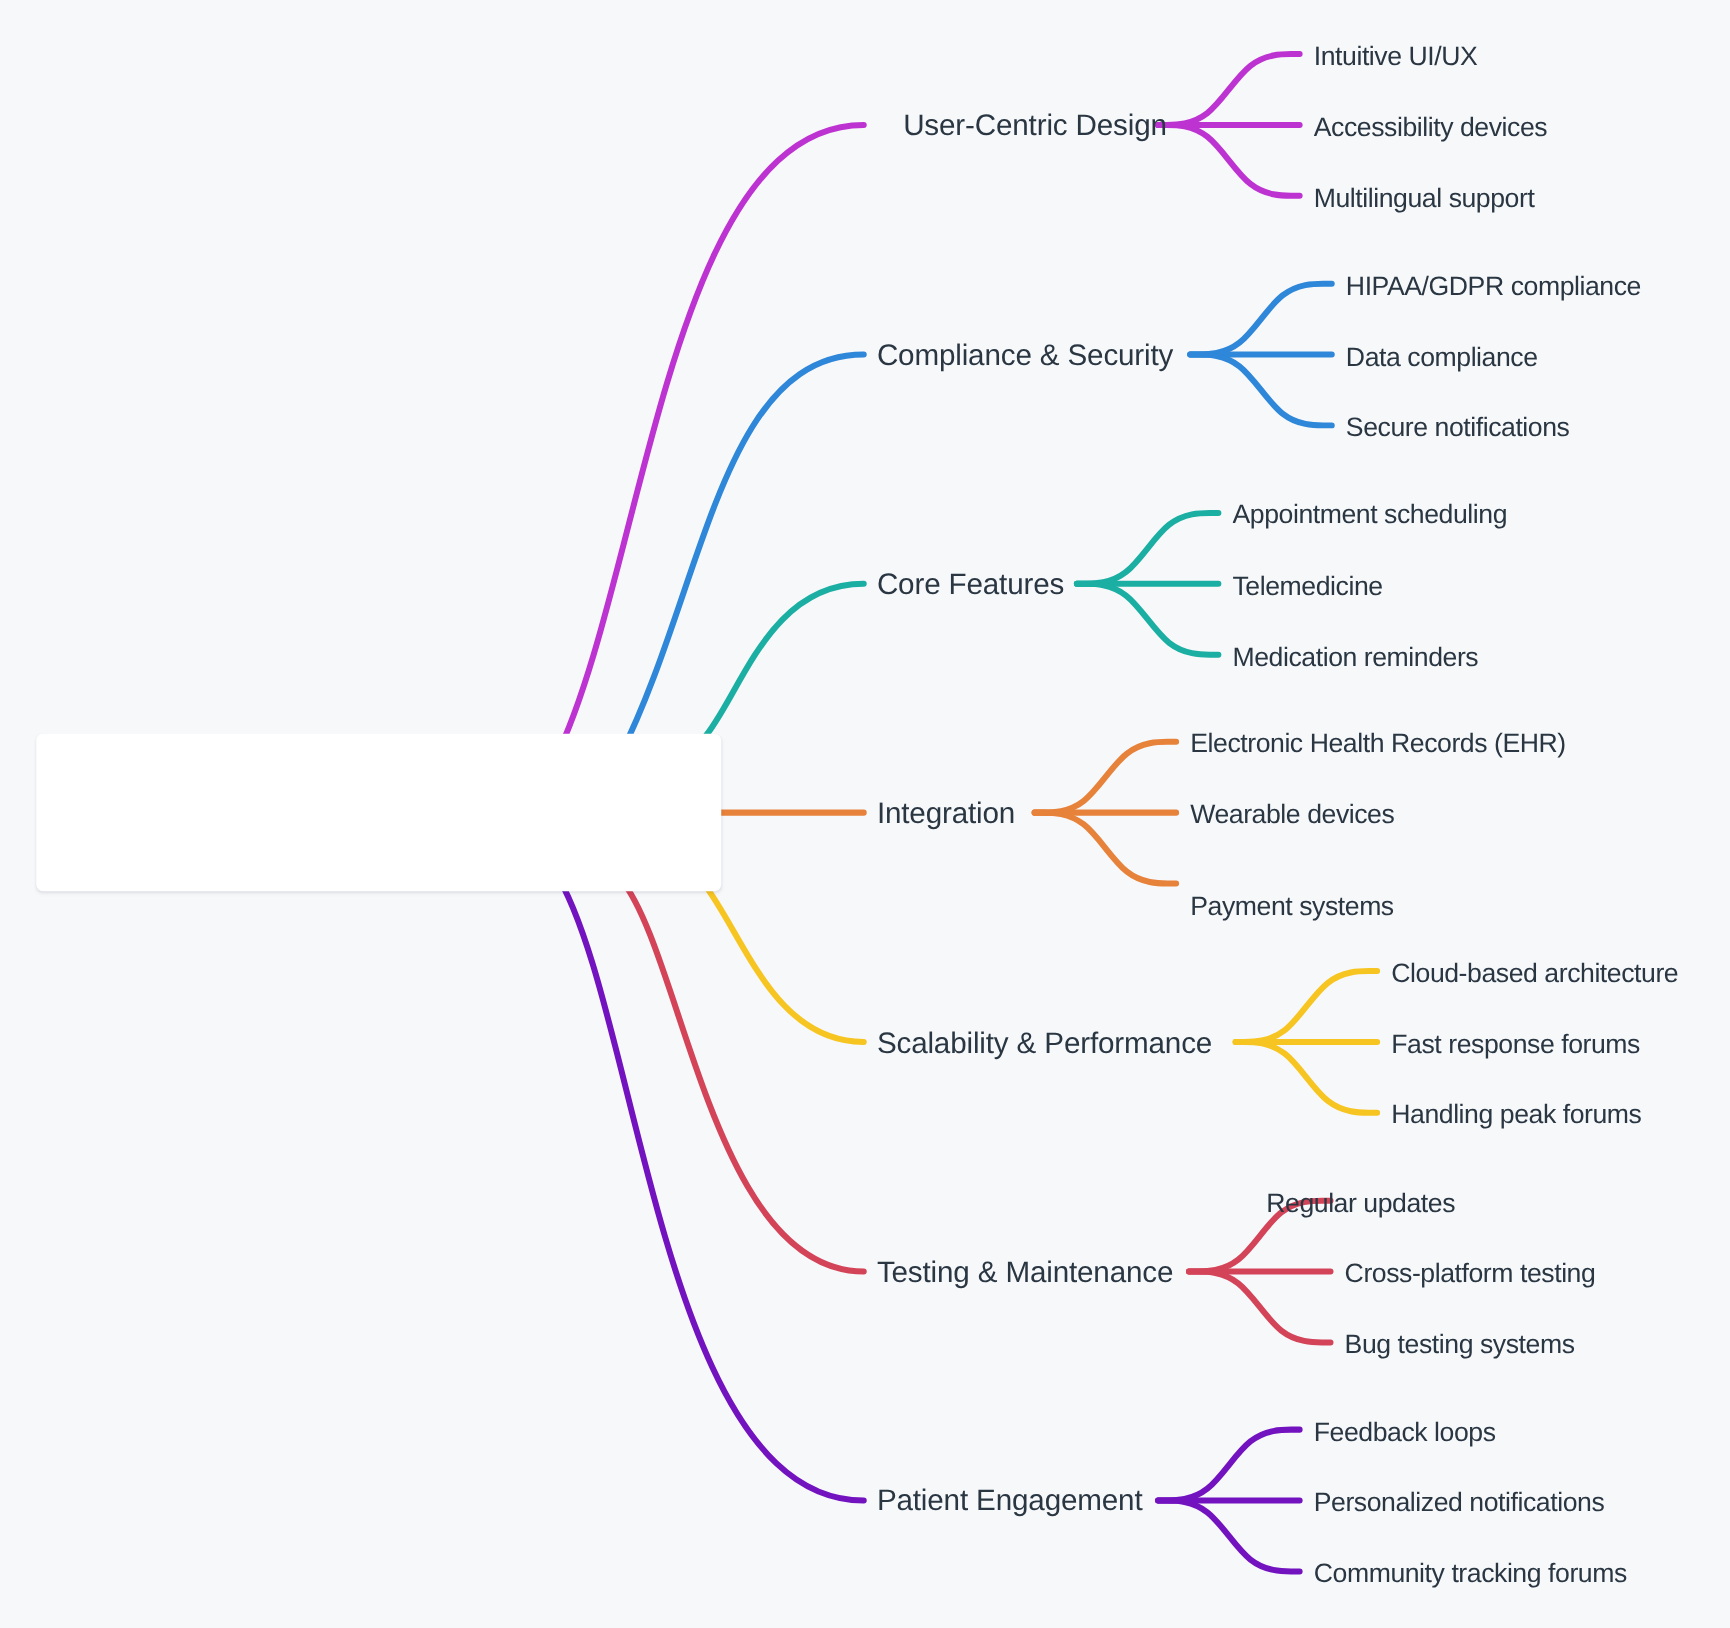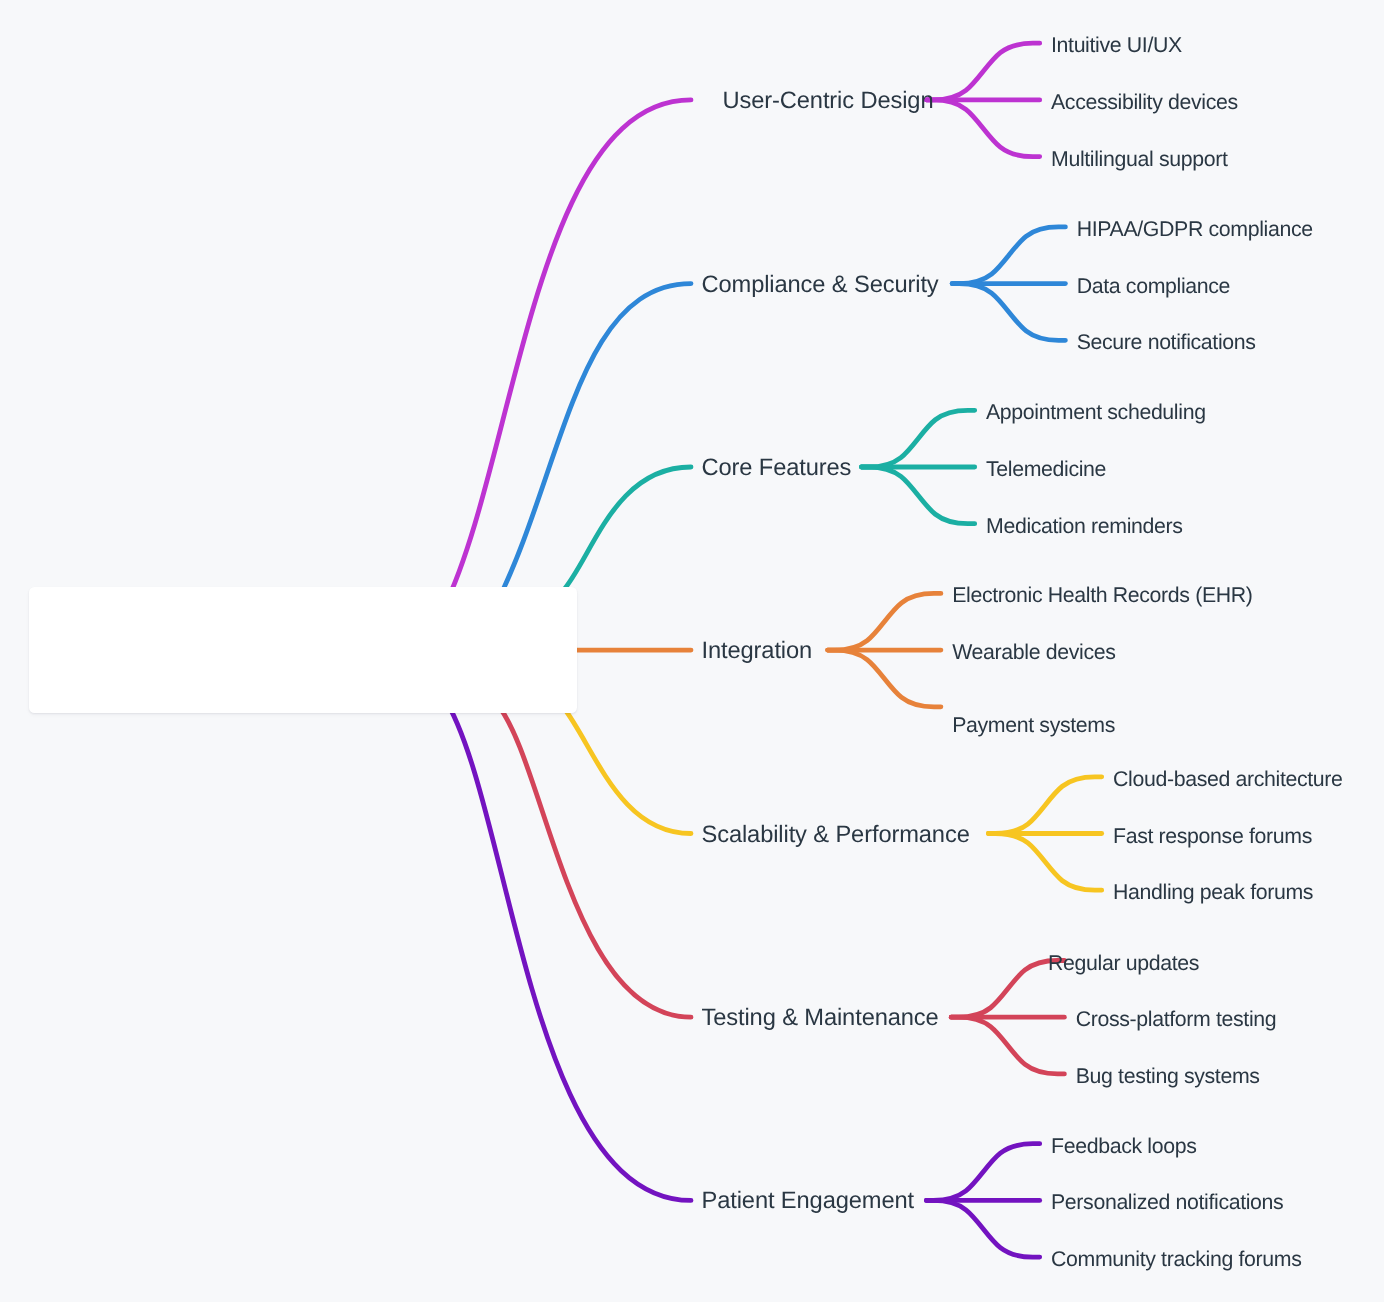--- a/index.html
+++ b/index.html
@@ -71,21 +71,21 @@
       <div class="leaf-label" style="left: 986px; top: 523.7px;">Medication reminders</div>
       <div class="br-label" style="left: 701.5px; top: 650.1px;">Integration</div>
       <div class="leaf-label" style="left: 952.2px; top: 593.4px;">Electronic Health Records (EHR)</div>
       <div class="leaf-label" style="left: 952.2px; top: 650.1px;">Wearable devices</div>
       <div class="leaf-label" style="left: 952.2px; top: 706.8px; margin-top: 16px;">Payment systems</div>
       <div class="br-label" style="left: 701.5px; top: 833.5px;">Scalability &amp; Performance</div>
       <div class="leaf-label" style="left: 1113px; top: 776.8px;">Cloud-based architecture</div>
       <div class="leaf-label" style="left: 1113px; top: 833.5px;">Fast response forums</div>
       <div class="leaf-label" style="left: 1113px; top: 890.2px;">Handling peak forums</div>
       <div class="br-label" style="left: 701.5px; top: 1017.2px;">Testing &amp; Maintenance</div>
-      <div class="leaf-label" style="left: 1048px; top: 960.5px;">Regular updates</div>
+      <div class="leaf-label" style="left: 1013px; top: 960.5px;">Regular updates</div>
       <div class="leaf-label" style="left: 1075.7px; top: 1017.2px;">Cross-platform testing</div>
       <div class="leaf-label" style="left: 1075.7px; top: 1073.9px;">Bug testing systems</div>
       <div class="br-label" style="left: 701.5px; top: 1200.4px;">Patient Engagement</div>
       <div class="leaf-label" style="left: 1051px; top: 1143.7px;">Feedback loops</div>
       <div class="leaf-label" style="left: 1051px; top: 1200.4px;">Personalized notifications</div>
       <div class="leaf-label" style="left: 1051px; top: 1257.1px;">Community tracking forums</div>
     </div>
 </div>
 
 </body></html>

